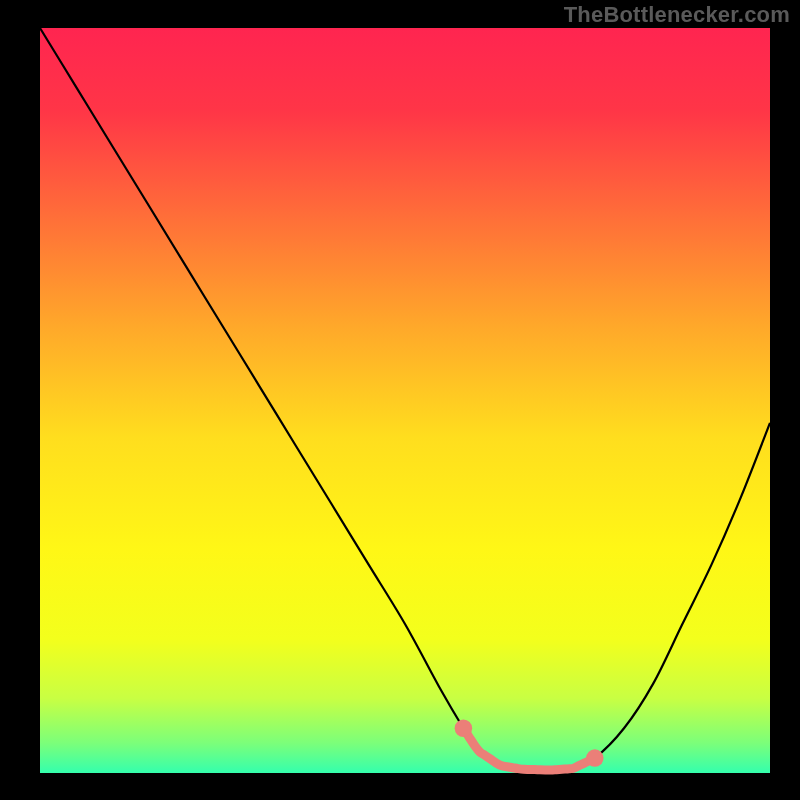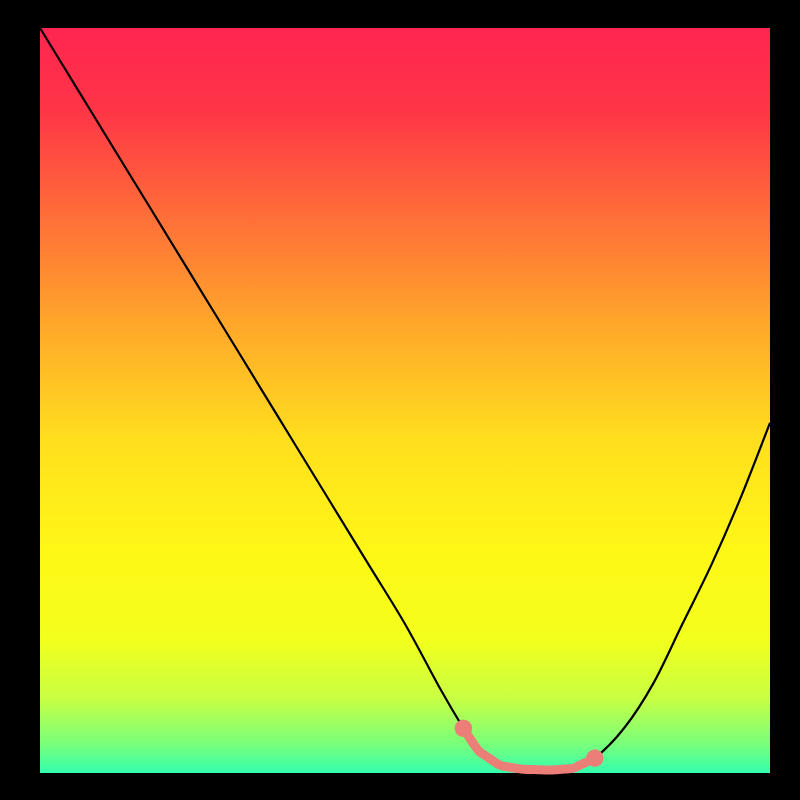--- a/index.html
+++ b/index.html
@@ -32,20 +32,21 @@
     top: 0;
     left: 0;
     width: 800px;
     height: 800px;
   }
 </style>
 </head>
 <body>
 
 <div class="container">
+  <div class="watermark">TheBottlenecker.com</div>
   <svg class="plot" viewBox="0 0 800 800">
     <defs>
       <linearGradient id="bg-grad" x1="0" y1="0" x2="0" y2="1">
           <stop offset="0%" stop-color="#ff2550"></stop>
           <stop offset="11%" stop-color="#ff3547"></stop>
           <stop offset="25%" stop-color="#ff6d39"></stop>
           <stop offset="40%" stop-color="#ffa82a"></stop>
           <stop offset="55%" stop-color="#ffde1e"></stop>
           <stop offset="70%" stop-color="#fff716"></stop>
           <stop offset="82%" stop-color="#f3ff1c"></stop>

